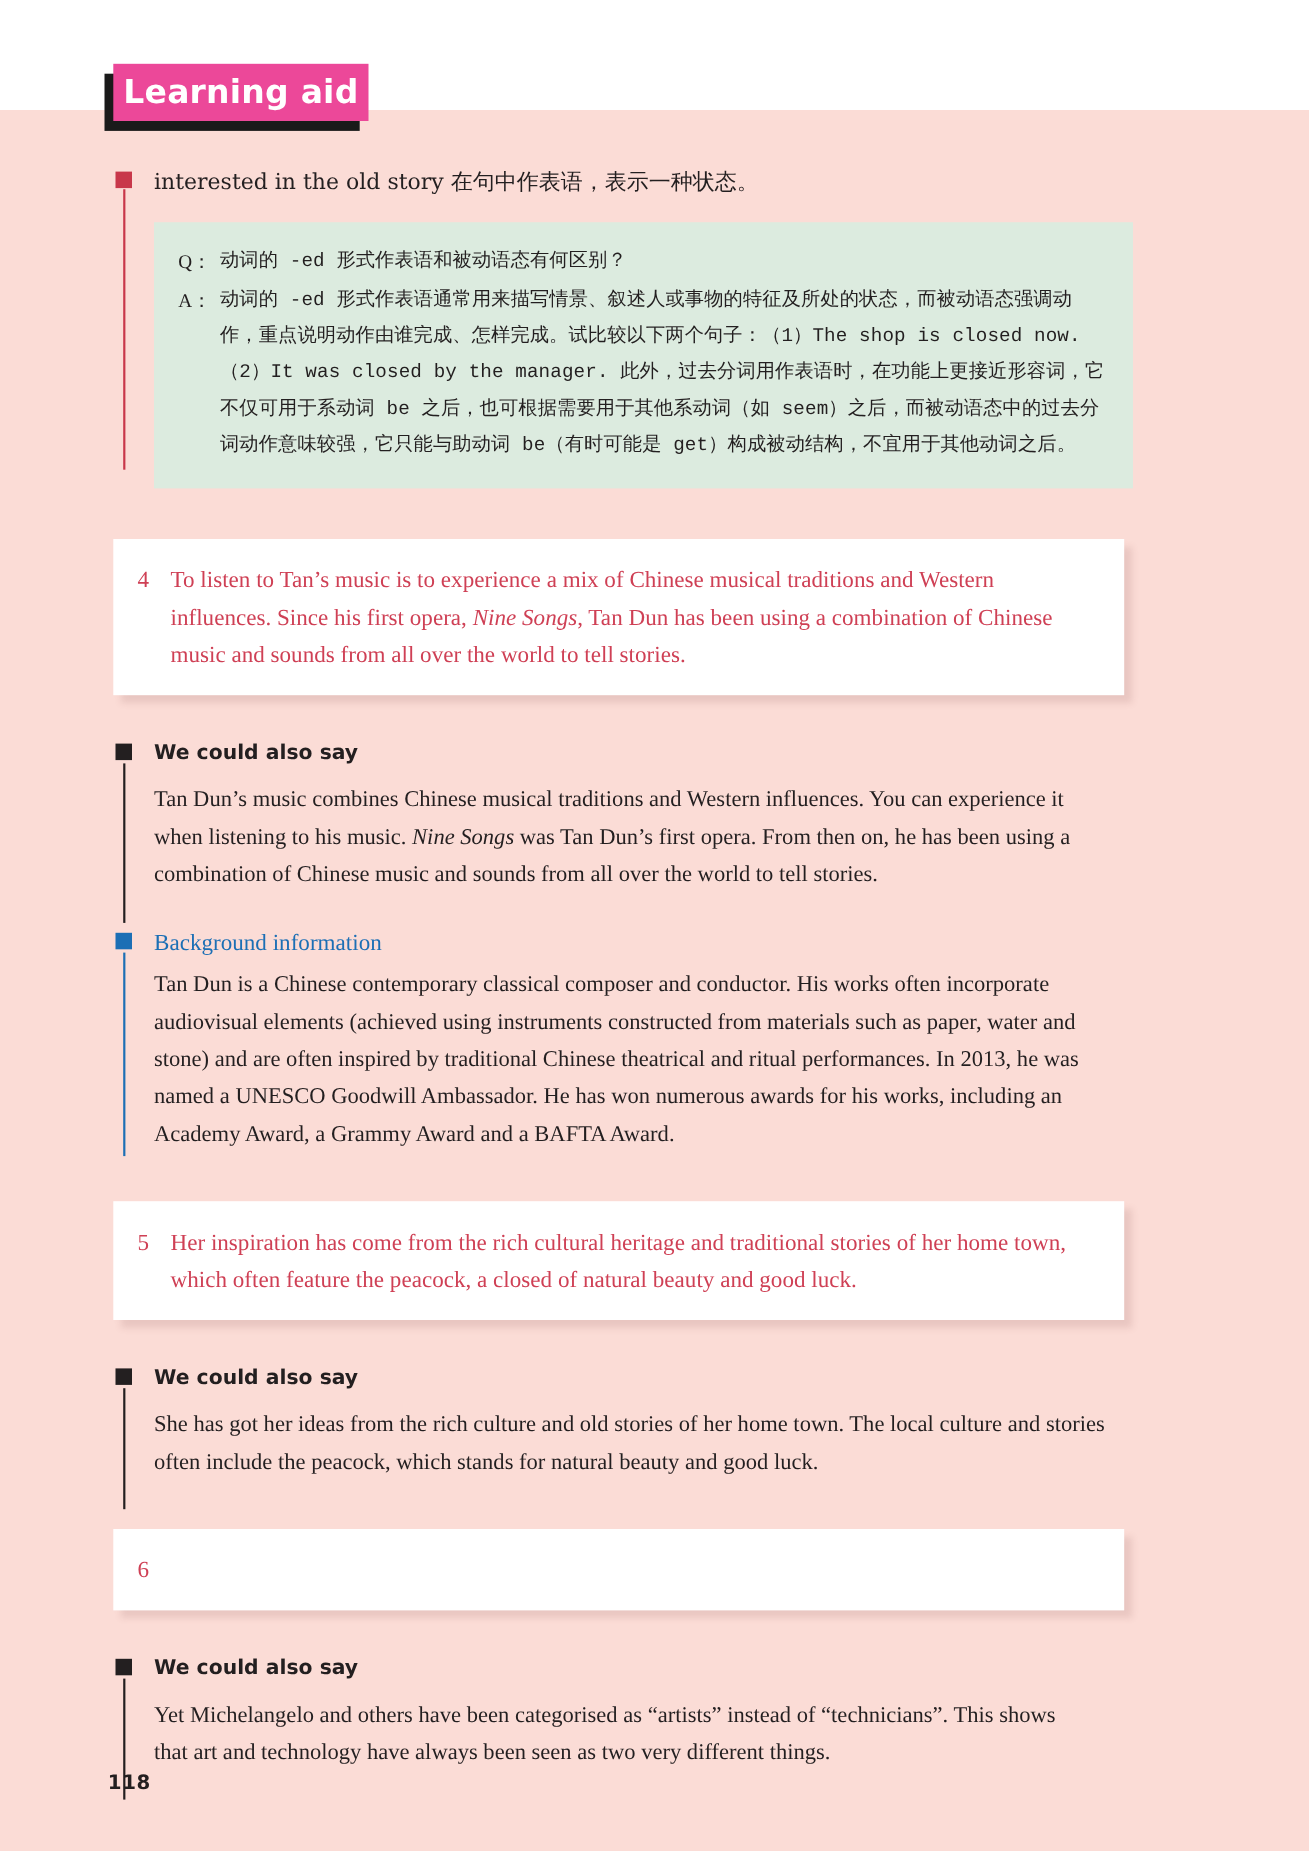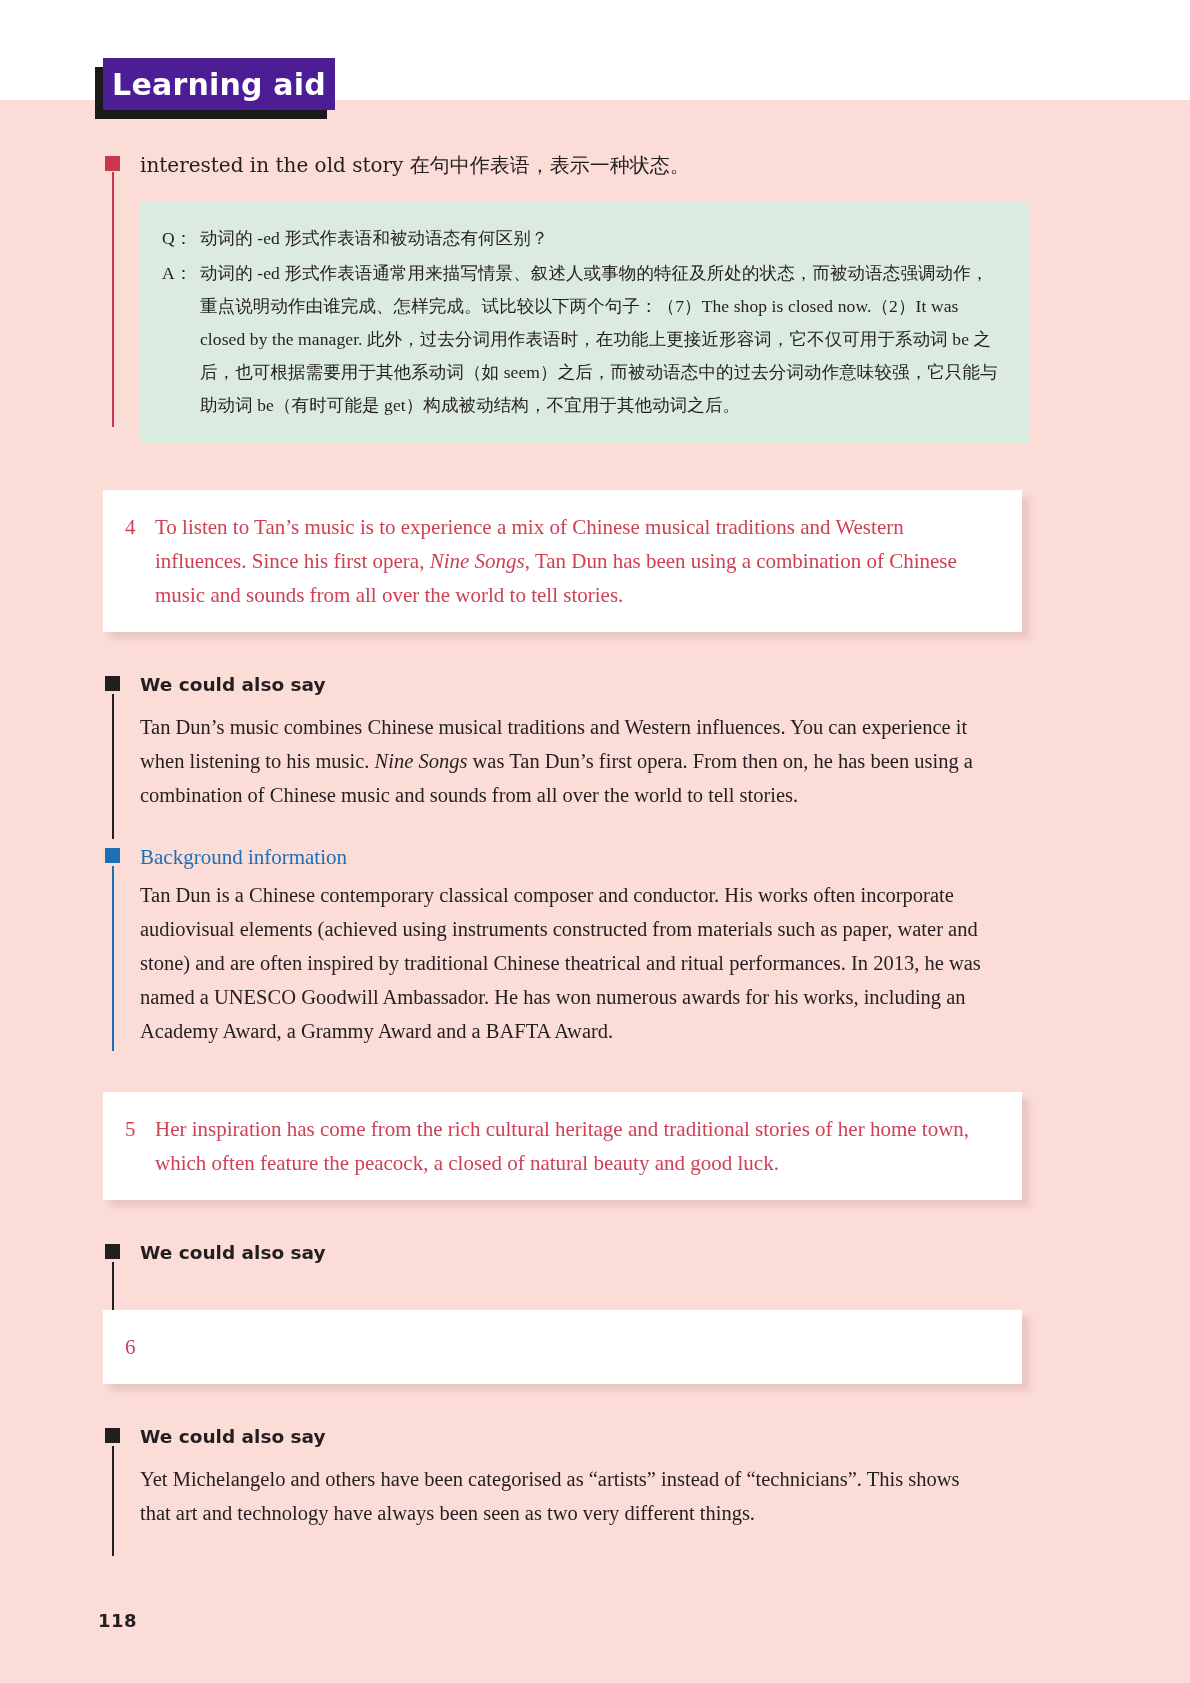--- a/index.html
+++ b/index.html
@@ -41,21 +41,21 @@
     left: 0; top: 9px;
     width: 232px;
     height: 52px;
     background: #1a1a1a;
   }
   .banner {
     position: absolute;
     left: 8px; top: 0;
     width: 232px;
     height: 52px;
-    background: #4c1d95;
+    background: #ec4899;
     display: flex;
     align-items: center;
     justify-content: center;
   }
   .banner span {
     color: #ffffff;
     font-family: "DejaVu Sans", sans-serif;
     font-weight: bold;
     font-size: 30px;
     letter-spacing: 0.2px;
@@ -110,21 +110,21 @@
     line-height: 33px;
     color: #231f20;
   }
   .qa-label {
     width: 38px;
     flex: 0 0 38px;
     font-family: "Liberation Serif", serif;
   }
   .qa-text {
     flex: 1;
-    font-family: Liberation Serif, serif;
+    font-family: Liberation Mono, monospace;
     letter-spacing: 0.1px;
   }
   .qa-row + .qa-row { margin-top: 2px; }
 
   
   .card {
     position: relative;
     margin-left: 103px;
     margin-right: 168px;
     background: #ffffff;
@@ -209,21 +209,21 @@
 
     <div class="lead-line cn">interested in the old story 在句中作表语，表示一种状态。</div>
 
     <div class="qa-box">
       <div class="qa-row">
         <div class="qa-label">Q：</div>
         <div class="qa-text">动词的 -ed 形式作表语和被动语态有何区别？</div>
       </div>
       <div class="qa-row">
         <div class="qa-label">A：</div>
-        <div class="qa-text">动词的 -ed 形式作表语通常用来描写情景、叙述人或事物的特征及所处的状态，而被动语态强调动作，重点说明动作由谁完成、怎样完成。试比较以下两个句子：（7）The shop is closed now.（2）It was closed by the manager. 此外，过去分词用作表语时，在功能上更接近形容词，它不仅可用于系动词 be 之后，也可根据需要用于其他系动词（如 seem）之后，而被动语态中的过去分词动作意味较强，它只能与助动词 be（有时可能是 get）构成被动结构，不宜用于其他动词之后。</div>
+        <div class="qa-text">动词的 -ed 形式作表语通常用来描写情景、叙述人或事物的特征及所处的状态，而被动语态强调动作，重点说明动作由谁完成、怎样完成。试比较以下两个句子：（1）The shop is closed now.（2）It was closed by the manager. 此外，过去分词用作表语时，在功能上更接近形容词，它不仅可用于系动词 be 之后，也可根据需要用于其他系动词（如 seem）之后，而被动语态中的过去分词动作意味较强，它只能与助动词 be（有时可能是 get）构成被动结构，不宜用于其他动词之后。</div>
       </div>
     </div>
   </div>
 
   <div class="card" style="margin-top:46px;">
     <div class="card-num">4</div>
     <div class="card-text">
       <span>To listen to Tan’s music is to experience a mix of Chinese musical traditions and Western influences. Since his first opera, </span><i>Nine Songs</i><span>, Tan Dun has been using a combination of Chinese music and sounds from all over the world to tell stories.</span>
     </div>
   </div>
@@ -248,20 +248,21 @@
 
   <div class="card" style="margin-top:44px;">
     <div class="card-num">5</div>
     <div class="card-text">Her inspiration has come from the rich cultural heritage and traditional stories of her home town, which often feature the peacock, a closed of natural beauty and good luck.</div>
   </div>
 
   <div class="section" style="margin-top:40px; position:relative;">
     <div class="marker dark" style="top:4px;"></div>
     <div class="rule" style="top:22px; height:110px;"></div>
     <div class="section-head">We could also say</div>
+    <div class="section-body">She has got her ideas from the rich culture and old stories of her home town. The local culture and stories often include the peacock, which stands for natural beauty and good luck.</div>
   </div>
 
   <div class="card" style="margin-top:44px;">
     <div class="card-num">6</div>
   </div>
 
   <div class="section" style="margin-top:40px; position:relative;">
     <div class="marker dark" style="top:4px;"></div>
     <div class="rule" style="top:22px; height:110px;"></div>
     <div class="section-head">We could also say</div>

